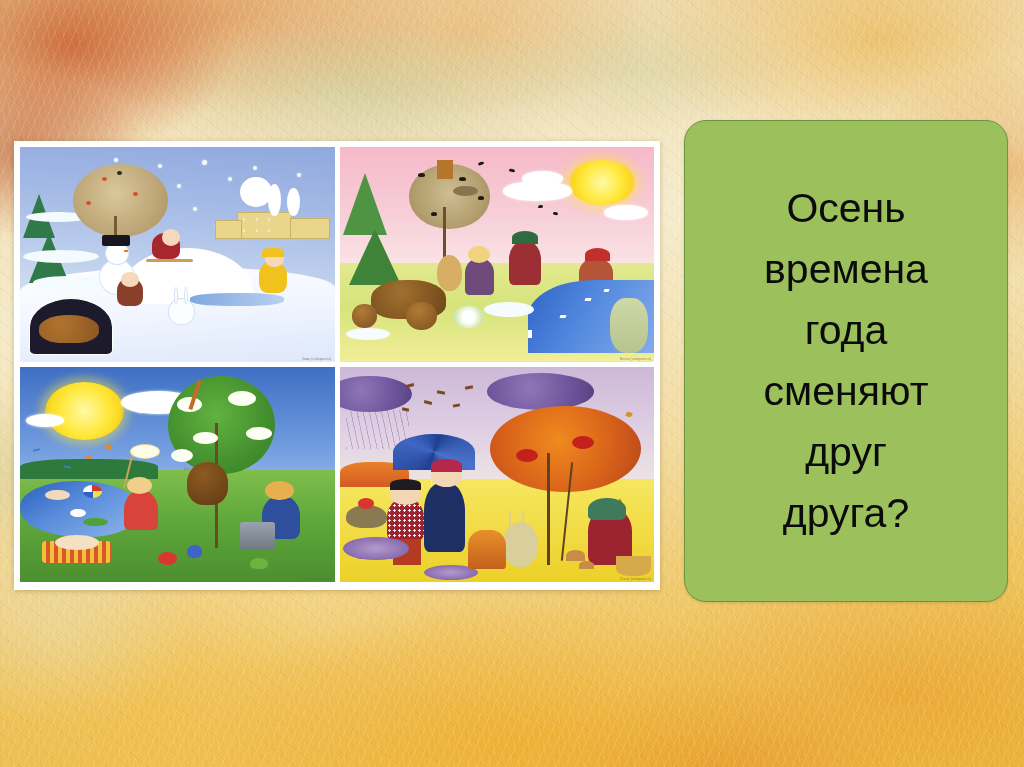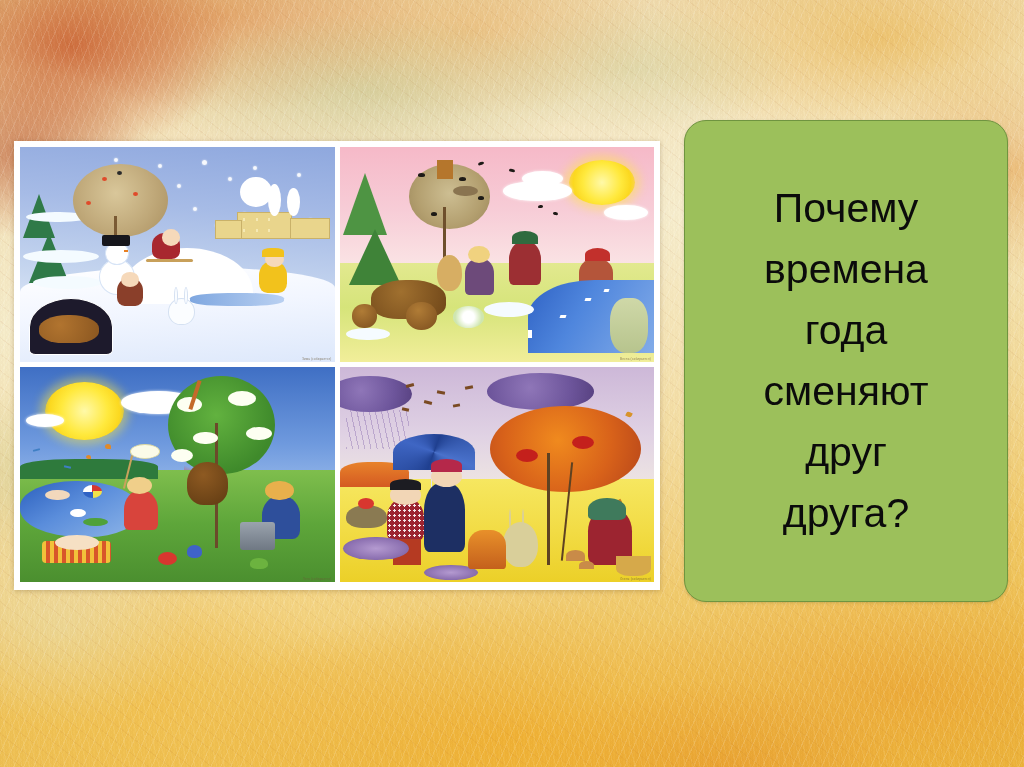--- a/index.html
+++ b/index.html
@@ -423,21 +423,21 @@
         <div class="ly basket" style="right:1%;top:88%;width:11%;height:9%"></div>
 
         <div class="ly" style="left:41%;top:76%;width:12%;height:18%;background:linear-gradient(180deg,#e8902a,#c4601c);border-radius:40% 40% 10% 10%;"></div>
         <div class="cap">Осень (собирается)</div>
       </div>
 
     </div>
   </div>
 
   <div id="question-card">
-    <p id="question-text">Почему
+    <p id="question-text">Осень
 времена
 года
 сменяют
 друг
 друга?</p>
   </div>
 
 </div>
 
 </body></html>

